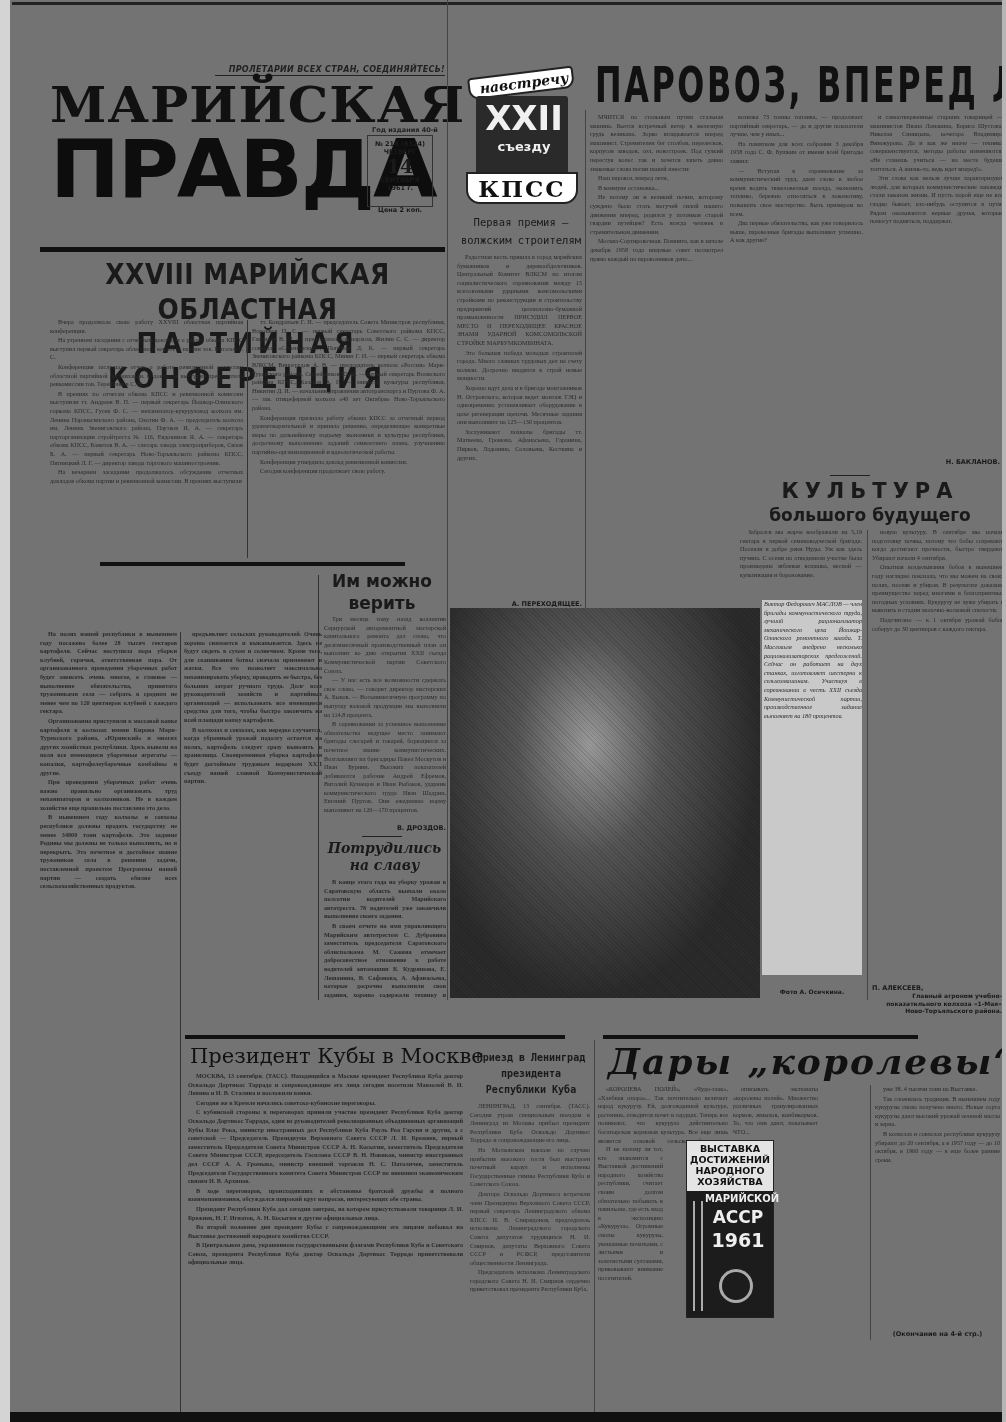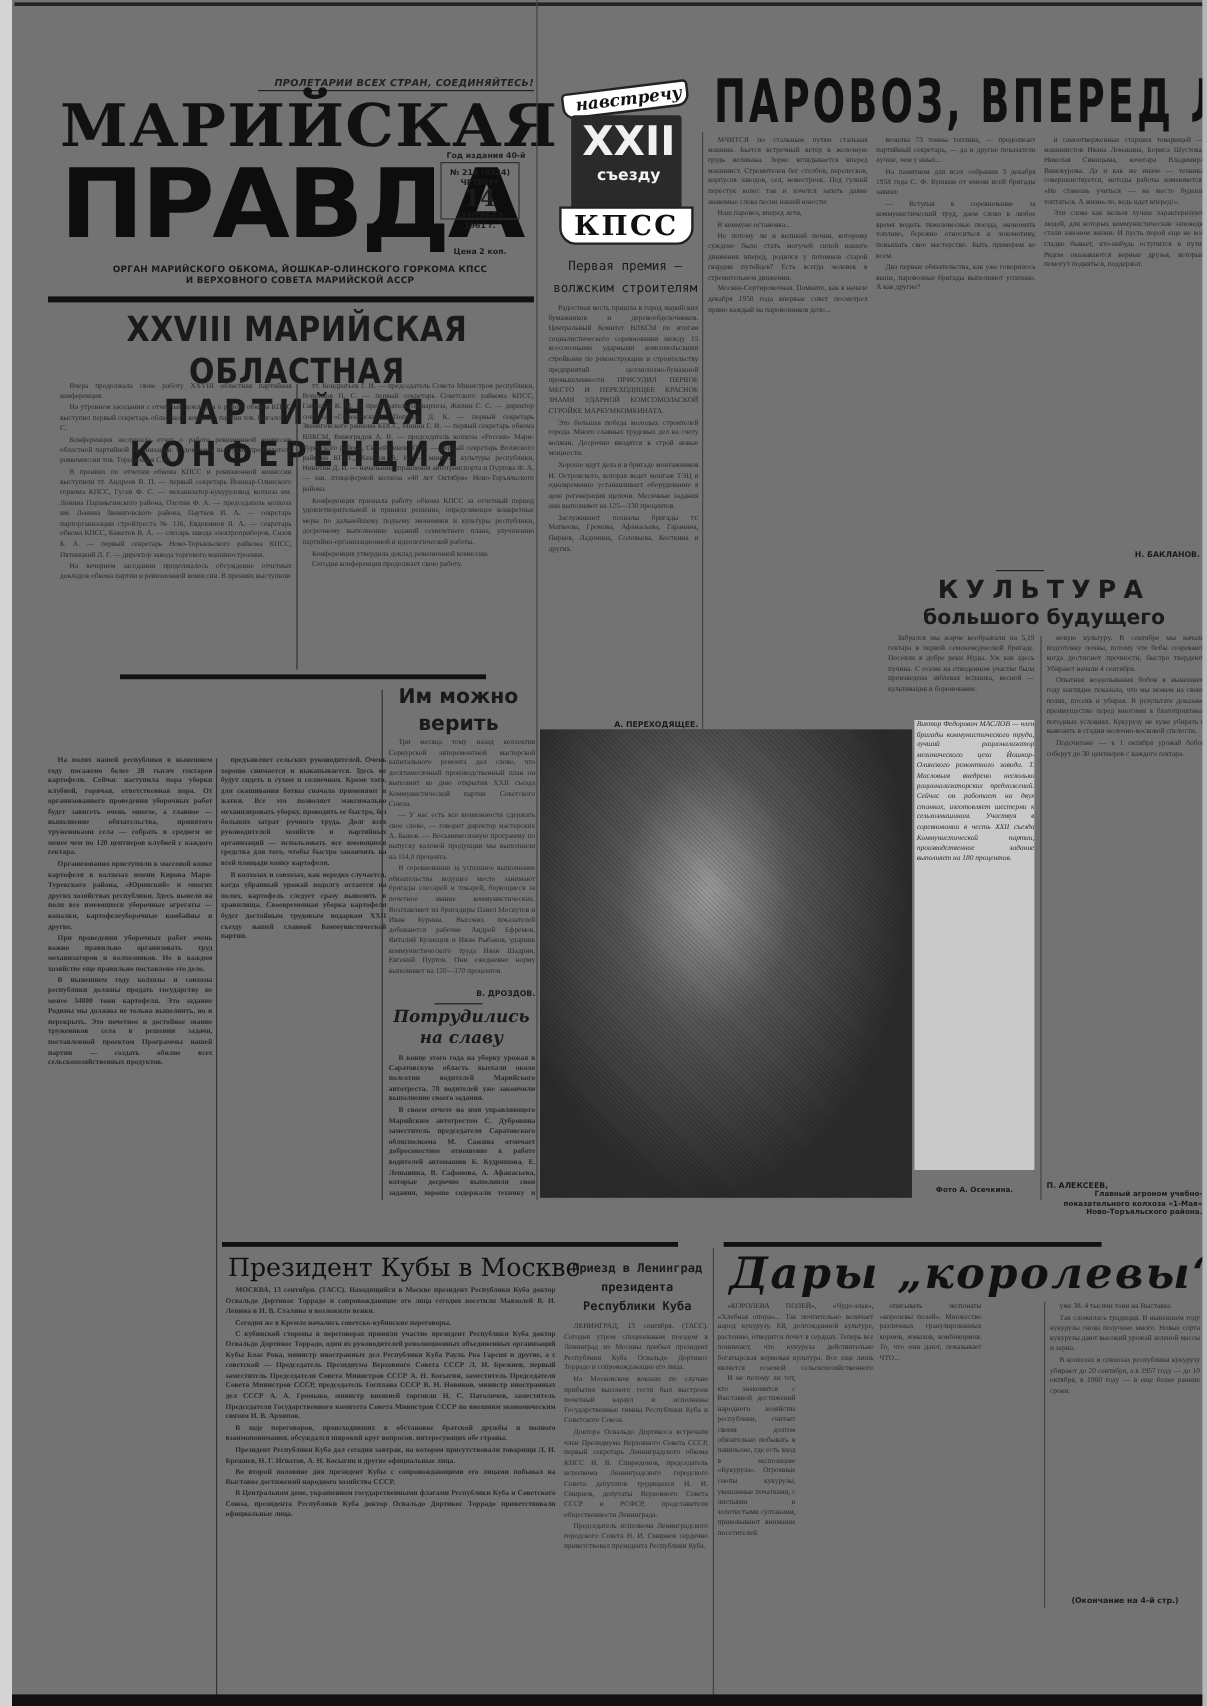--- a/index.html
+++ b/index.html
@@ -30,34 +30,30 @@
   <div class="abs" style="left:2px;top:2px;width:990px;height:3px;background:#222;"></div>
 
   <div class="abs sans bold italic" style="left:205px;top:65px;width:230px;font-size:8px;letter-spacing:0.3px;color:#222;text-align:right;border-bottom:1px solid #222;padding-bottom:1px;">ПРОЛЕТАРИИ ВСЕХ СТРАН, СОЕДИНЯЙТЕСЬ!</div>
 
   <div class="abs" style="left:40px;top:80px;width:390px;font-family:'DejaVu Serif',serif;font-weight:bold;font-size:49px;line-height:50px;letter-spacing:1px;color:#111;transform:scaleX(1.04);transform-origin:left;">МАРИЙСКАЯ</div>
 
   <div class="abs sans" style="left:40px;top:128px;width:315px;font-weight:900;font-size:76px;line-height:80px;color:#0d0d0d;letter-spacing:-2px;transform:scaleX(1.1) scaleY(1.05);transform-origin:left top;">ПРАВДА</div>
 
   <div class="abs sans bold" style="left:350px;top:126px;width:90px;font-size:6.5px;color:#222;text-align:center;">Год издания 40-й</div>
 
-  <div class="abs" style="left:357px;top:135px;width:66px;height:48px;border:1px solid #333;text-align:center;">
+  <div class="abs" style="left:357px;top:135px;width:66px;height:72px;border:1px solid #333;text-align:center;">
     <div class="sans bold" style="font-size:6.5px;margin-top:4px;">№ 218 (8324)</div>
     <div class="sans bold" style="font-size:6.5px;">ЧЕТВЕРГ</div>
     <div class="bold" style="font-family:'DejaVu Serif',serif;font-size:19px;line-height:20px;">14</div>
     <div class="sans bold" style="font-size:6.5px;">СЕНТЯБРЯ</div>
     <div class="sans bold" style="font-size:6.5px;">1961 г.</div>
   </div>
 
   <div class="abs sans bold" style="left:357px;top:206px;width:66px;font-size:6.5px;text-align:center;">Цена 2 коп.</div>
 
-  <div class="abs sans bold center" style="left:55px;top:220px;width:370px;font-size:7.4px;line-height:9px;letter-spacing:0.2px;">
-    <div>ОРГАН МАРИЙСКОГО ОБКОМА, ЙОШКАР-ОЛИНСКОГО ГОРКОМА КПСС</div>
-    <div>И ВЕРХОВНОГО СОВЕТА МАРИЙСКОЙ АССР</div>
-  </div>
 
   <div class="hrule thick" style="left:30px;top:247px;width:405px;"></div>
 
   <div class="abs sans bold center" style="left:40px;top:258px;width:395px;font-size:25px;line-height:30px;letter-spacing:0.5px;transform:scaleY(1.15);transform-origin:top;">
     <div>XXVIII МАРИЙСКАЯ ОБЛАСТНАЯ</div>
     <div style="letter-spacing:5px;">ПАРТИЙНАЯ КОНФЕРЕНЦИЯ</div>
   </div>
 
   <div class="abs txt" style="left:40px;top:318px;width:193px;height:240px;">
     <p>Вчера продолжала свою работу XXVIII областная партийная конференция.</p>
@@ -209,20 +205,34 @@
 
   <div class="abs" style="left:598px;top:1040px;width:400px;font-family:'DejaVu Serif',serif;font-weight:bold;font-style:italic;font-size:36px;line-height:42px;color:#111;letter-spacing:2px;white-space:nowrap;">Дары „королевы“</div>
 
   <div class="abs txt" style="left:588px;top:1085px;width:130px;height:60px;">
     <p>«КОРОЛЕВА ПОЛЕЙ», «Чудо-злак», «Хлебная опора»... Так почтительно величает народ кукурузу. Ей, долгожданной культуре, растению, отводится почет в сердцах. Теперь все понимают, что кукуруза действительно богатырская кормовая культура. Все еще лишь является основой сельскохозяйственного производства. Она — его могучий, неиссякаемый двигатель.</p>
   </div>
   <div class="abs txt" style="left:588px;top:1145px;width:65px;height:277px;">
     <p>И не потому ли тот, кто знакомится с Выставкой достижений народного хозяйства республики, считает своим долгом обязательно побывать в павильоне, где есть вход в экспозицию «Кукуруза». Огромные снопы кукурузы, увешанные початками, с листьями и золотистыми султанами, приковывают внимание посетителей.</p>
   </div>
 
+  <div class="abs" style="left:676px;top:1140px;width:88px;height:178px;background:#e4e4e4;border:1px solid #222;">
+    <div class="sans bold" style="font-size:9.5px;line-height:11px;text-align:center;margin-top:2px;color:#111;">
+      <div>ВЫСТАВКА</div>
+      <div>ДОСТИЖЕНИЙ</div>
+      <div>НАРОДНОГО</div>
+      <div>ХОЗЯЙСТВА</div>
+    </div>
+    <div class="abs" style="left:0;top:50px;width:86px;height:126px;background:#1c1c1c;"></div>
+    <div class="abs sans bold" style="left:18px;top:52px;width:66px;font-size:10px;color:#eee;text-align:center;">МАРИЙСКОЙ</div>
+    <div class="abs sans bold" style="left:18px;top:66px;width:66px;font-size:17px;color:#eee;text-align:center;">АССР</div>
+    <div class="abs sans bold" style="left:18px;top:88px;width:66px;font-size:19px;color:#eee;text-align:center;">1961</div>
+    <div class="abs" style="left:6px;top:60px;width:10px;height:110px;border-left:2px solid #aaa;border-right:2px solid #aaa;"></div>
+    <div class="abs" style="left:32px;top:128px;width:34px;height:34px;border:3px solid #aaa;border-radius:50%;"></div>
+  </div>
 
   <div class="abs txt" style="left:723px;top:1085px;width:85px;height:55px;">
     <p>описывать экспонаты «королевы полей». Множество различных гранулированных кормов, жмыхов, комбикормов. То, что они дают, показывает ЧТО...</p>
   </div>
   <div class="abs txt" style="left:770px;top:1145px;width:40px;height:277px;"></div>
 
   <div class="abs txt" style="left:865px;top:1085px;width:125px;height:265px;">
     <p>уже 38. 4 тысячи тонн на Выставке.</p>
     <p>Так сложилась традиция. В нынешнем году кукурузы снова получено много. Новые сорта кукурузы дают высокий урожай зеленой массы и зерна.</p>
     <p>В колхозах и совхозах республики кукурузу убирают до 20 сентября, а в 1957 году — до 10 октября, в 1960 году — в еще более ранние сроки.</p>

